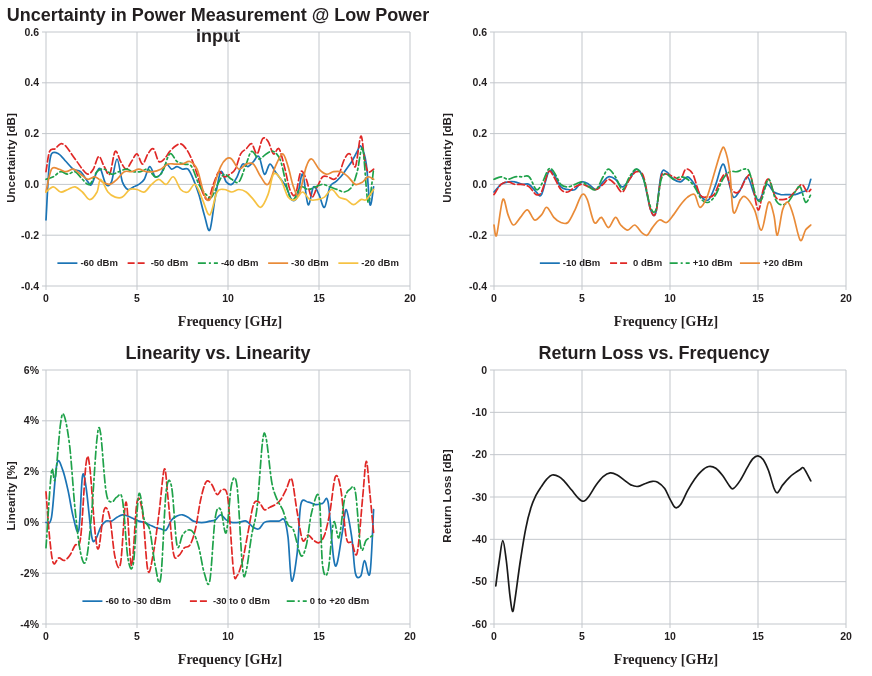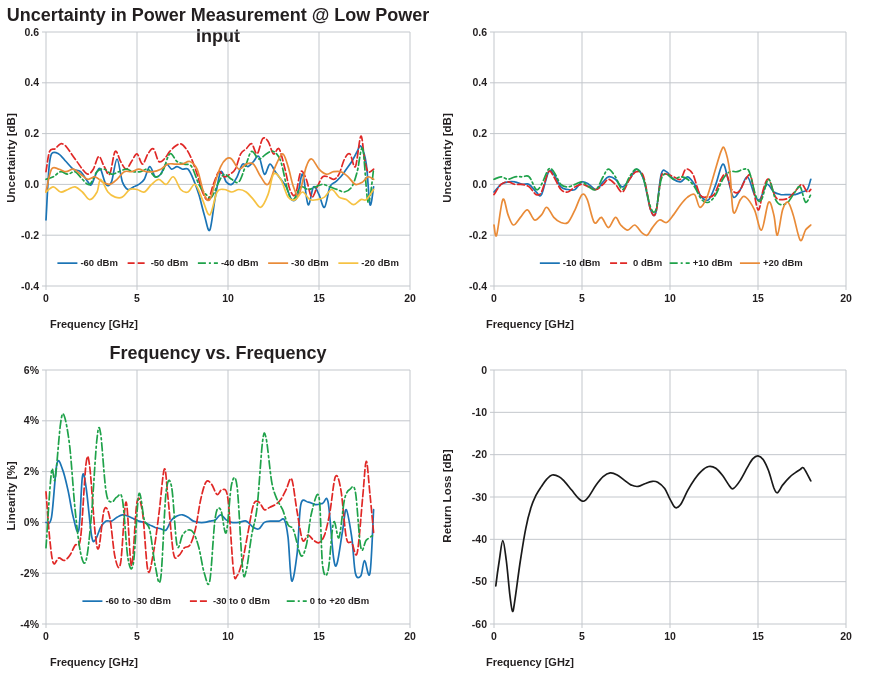--- a/index.html
+++ b/index.html
@@ -1,21 +1,21 @@
 <!DOCTYPE html>
 <html><head>
 <meta charset="utf-8">
 <style>
   html,body{margin:0;padding:0;background:#ffffff;}
   body{width:872px;height:676px;font-family:"Liberation Sans",sans-serif;overflow:hidden;}
   .fig-grid{display:grid;grid-template-columns:436px 436px;grid-template-rows:338px 338px;width:872px;height:676px;}
   figure.cell{margin:0;position:relative;width:436px;height:338px;background:#ffffff;}
   .chart-title{position:absolute;top:5px;left:0;right:0;text-align:center;font-size:18px;font-weight:bold;color:#231f20;letter-spacing:0;}
   .ylabel{position:absolute;top:158px;left:11px;transform:translate(-50%,-50%) rotate(-90deg);font-size:11.5px;font-weight:bold;white-space:nowrap;color:#231f20;}
-  .xlabel{position:absolute;bottom:8px;left:50px;right:26px;text-align:left;font-size:11px;font-weight:bold;color:#231f20;}
+  .xlabel{position:absolute;bottom:8px;left:50px;right:26px;text-align:center;font-size:14px;font-weight:bold;color:#231f20;font-family:Liberation Serif, serif;}
   svg.plot-svg{position:absolute;top:22px;left:0;}
   svg.plot-svg text{font-family:"Liberation Sans",sans-serif;font-weight:bold;fill:#231f20;font-size:10.5px;}
   svg.plot-svg text.legend-text{font-size:9.5px;}
 </style>
 </head>
 <body>
 
 <div class="fig-grid">
 
   <figure class="cell">
@@ -120,21 +120,21 @@
         <text x="197.07999999999998" y="244.44" class="legend-text">0 dBm</text>
         <line x1="233.67999999999998" y1="241.14" x2="253.67999999999998" y2="241.14" stroke="#1fa24a" stroke-width="1.7" stroke-dasharray="8 3 2 3"></line>
         <text x="256.67999999999995" y="244.44" class="legend-text">+10 dBm</text>
         <line x1="303.91999999999996" y1="241.14" x2="323.91999999999996" y2="241.14" stroke="#e98b38" stroke-width="1.7"></line>
         <text x="326.91999999999996" y="244.44" class="legend-text">+20 dBm</text>
       </svg>
     <div class="xlabel">Frequency [GHz]</div>
   </figure>
 
   <figure class="cell">
-    <figcaption class="chart-title">Frequency vs. Frequency</figcaption>
+    <figcaption class="chart-title">Linearity vs. Linearity</figcaption>
     <div class="ylabel">Linearity [%]</div>
     <svg class="plot-svg" width="436" height="290">
         <line x1="46" y1="10" x2="410" y2="10" stroke="#c3c7cc" stroke-width="1"></line>
         <line x1="42" y1="10" x2="46" y2="10" stroke="#c3c7cc" stroke-width="1"></line>
         <text x="39" y="13.5" text-anchor="end">6%</text>
         <line x1="46" y1="60.800000000000004" x2="410" y2="60.800000000000004" stroke="#c3c7cc" stroke-width="1"></line>
         <line x1="42" y1="60.800000000000004" x2="46" y2="60.800000000000004" stroke="#c3c7cc" stroke-width="1"></line>
         <text x="39" y="64.30000000000001" text-anchor="end">4%</text>
         <line x1="46" y1="111.60000000000001" x2="410" y2="111.60000000000001" stroke="#c3c7cc" stroke-width="1"></line>
         <line x1="42" y1="111.60000000000001" x2="46" y2="111.60000000000001" stroke="#c3c7cc" stroke-width="1"></line>
@@ -170,20 +170,21 @@
         <text x="105.42000000000002" y="244.44" class="legend-text">-60 to -30 dBm</text>
         <line x1="189.90000000000003" y1="241.14" x2="209.90000000000003" y2="241.14" stroke="#e02826" stroke-width="1.7" stroke-dasharray="7 3"></line>
         <text x="212.90000000000003" y="244.44" class="legend-text">-30 to 0 dBm</text>
         <line x1="286.74" y1="241.14" x2="306.74" y2="241.14" stroke="#1fa24a" stroke-width="1.7" stroke-dasharray="8 3 2 3"></line>
         <text x="309.74" y="244.44" class="legend-text">0 to +20 dBm</text>
       </svg>
     <div class="xlabel">Frequency [GHz]</div>
   </figure>
 
   <figure class="cell">
+    <figcaption class="chart-title">Return Loss vs. Frequency</figcaption>
     <div class="ylabel">Return Loss [dB]</div>
     <svg class="plot-svg" width="436" height="290">
         <line x1="58" y1="10" x2="410" y2="10" stroke="#c3c7cc" stroke-width="1"></line>
         <line x1="54" y1="10" x2="58" y2="10" stroke="#c3c7cc" stroke-width="1"></line>
         <text x="51" y="13.5" text-anchor="end">0</text>
         <line x1="58" y1="52.33333333333333" x2="410" y2="52.33333333333333" stroke="#c3c7cc" stroke-width="1"></line>
         <line x1="54" y1="52.33333333333333" x2="58" y2="52.33333333333333" stroke="#c3c7cc" stroke-width="1"></line>
         <text x="51" y="55.83333333333333" text-anchor="end">-10</text>
         <line x1="58" y1="94.66666666666666" x2="410" y2="94.66666666666666" stroke="#c3c7cc" stroke-width="1"></line>
         <line x1="54" y1="94.66666666666666" x2="58" y2="94.66666666666666" stroke="#c3c7cc" stroke-width="1"></line>

